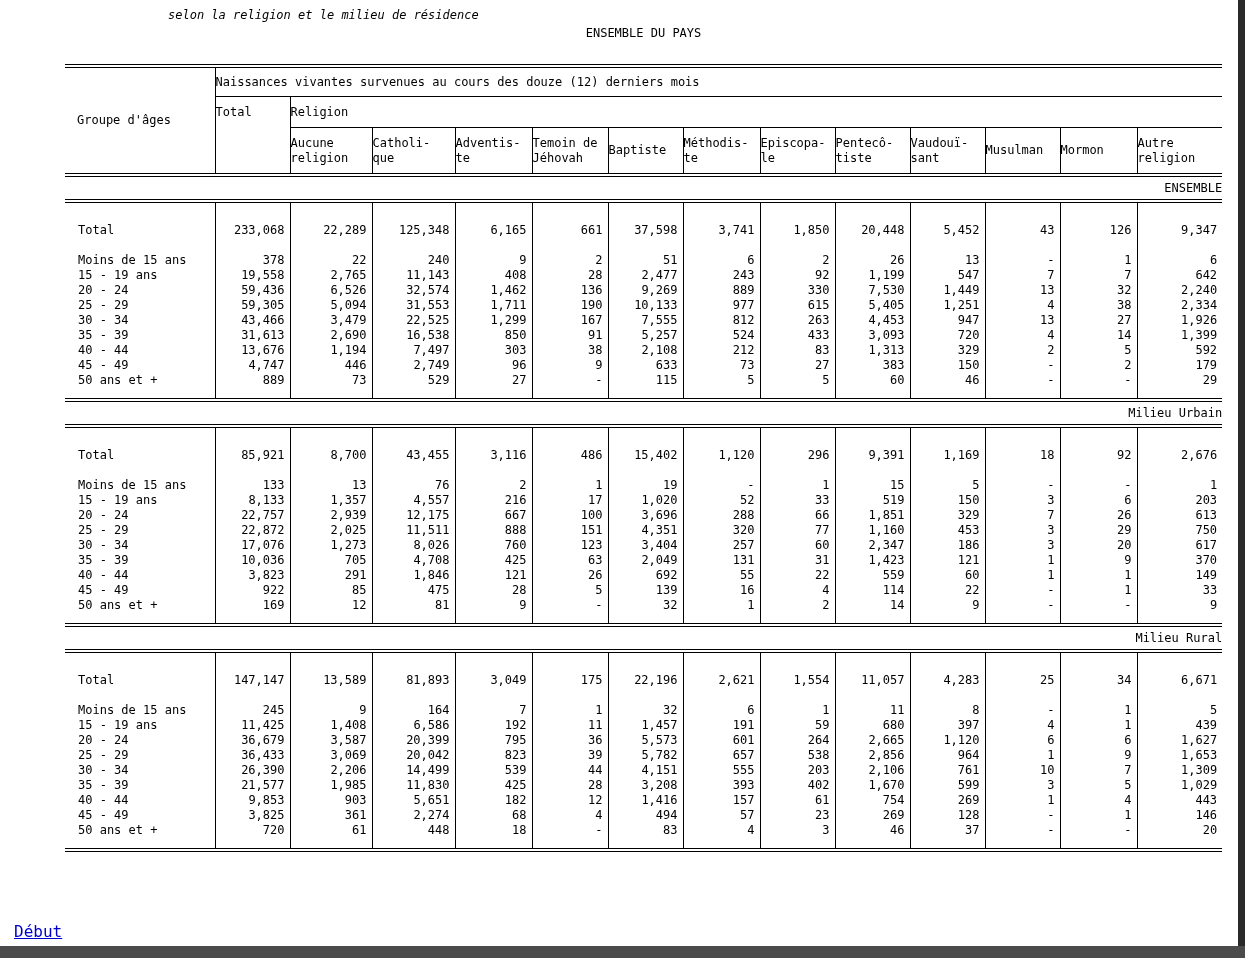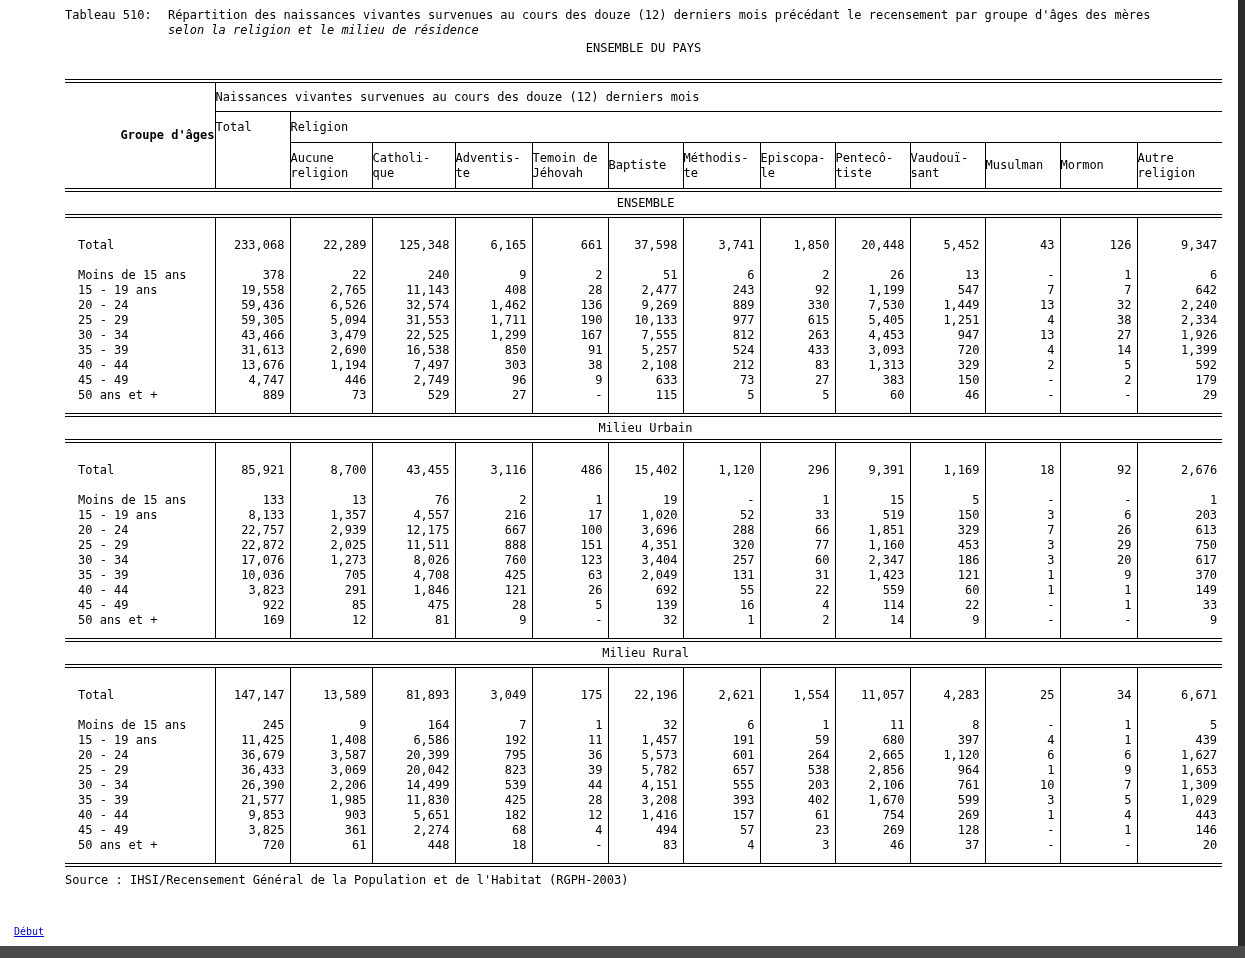--- a/index.html
+++ b/index.html
@@ -11,58 +11,55 @@
   .trow { white-space:nowrap; line-height:15px; }
   .tlabel { display:inline-block; width:103px; }
   .tline2 { margin-left:103px; line-height:15px;font-style:italic; }
   .subtitle { width:1157px; text-align:center; line-height:15px; margin-top:3px; margin-bottom:23px; }
 
   
   table.stat-table { border-collapse:collapse; table-layout:fixed; width:1157px; }
   th, td { font-weight:normal; font-size:12px; padding:0; overflow:hidden; }
   thead th { vertical-align:middle; text-align:left; line-height:15px; }
   .corner { border-top:4px double #000; border-right:1px solid #000; border-bottom:4px double #000;
-            text-align:right; padding-left:12px; vertical-align:middle;font-weight:bold; }
+            text-align:left; padding-left:12px; vertical-align:middle; }
   .span   { border-top:4px double #000; border-bottom:1px solid #000; height:28px; }
   .total  { border-left:1px solid #000; border-right:1px solid #000; border-bottom:4px double #000;
             vertical-align:top; padding-top:8px; }
   .religion { border-left:1px solid #000; border-bottom:1px solid #000; height:30px; }
   .relcol { border-left:1px solid #000; border-bottom:4px double #000; height:45px; white-space:pre-line; }
 
-  tr.band td { border-top:4px double #000; border-bottom:4px double #000; text-align:center;
+  tr.band td { border-top:4px double #000; border-bottom:4px double #000; text-align:right;
                padding-left:4px; height:22px; line-height:22px; }
   td.rl  { text-align:left; padding-left:13px; }
   td.num { border-left:1px solid #000; text-align:right; padding-right:5px; }
   tr.datarow td { height:15px; line-height:15px; white-space:nowrap; }
   tr.gap20 td { height:20px; }
   tr.gap15 td { height:15px; }
   tr.gap8  td { height:10px; }
   td.endlast { border-bottom:4px double #000; }
 
   
   .c-label{width:150px}.c-total{width:75px}.c-r0{width:82px}.c-r1{width:83px}.c-r2{width:77px}
   .c-r3{width:76px}.c-r4{width:75px}.c-r5{width:77px}.c-r6{width:75px}.c-r7{width:75px}
   .c-r8{width:75px}.c-r9{width:75px}.c-r10{width:77px}.c-r11{width:85px}
 
   .source { margin-top:6px; line-height:15px; }
   .footer-link { position:absolute; left:14px; top:924px; color:#0000cc; text-decoration:underline;
-                 font-size:10px; line-height:15px; }
+                 font-size:16px; line-height:15px; }
   .right-bar { position:absolute; top:0; right:0; width:7px; height:958px; background:#2a2a2a; }
   .bottom-bar { position:absolute; left:0; bottom:0; width:1245px; height:12px; background:#4b4b4b; }
 </style>
 </head>
 <body>
 
 <div class="screen">
   <div class="content">
 
     <div class="title-block">
-      <div class="trow">
-        <span class="tlabel">Tableau 510:</span><span>Répartition des naissances vivantes survenues au cours des douze (12) derniers mois précédant le recensement par groupe d'âges des mères</span>
-      </div>
       <div class="tline2">selon la religion et le milieu de résidence</div>
       <div class="subtitle">ENSEMBLE DU PAYS</div>
     </div>
 
     <table class="stat-table">
       <colgroup>
         <col class="c-label">
           <col class="c-total">
         <col class="c-r0">
           <col class="c-r1">
@@ -740,20 +737,19 @@
             <td class="num endlast"></td>
             <td class="num endlast"></td>
             <td class="num endlast"></td>
             <td class="num endlast"></td>
             <td class="num endlast"></td>
             <td class="num endlast"></td>
           </tr>
         </tbody>
     </table>
 
-    <div class="source">Source : IHSI/Recensement Général de la Population et de l'Habitat (RGPH-2003)</div>
   </div>
 
   <a class="footer-link" href="#">Début</a>
 
   <div class="right-bar"></div>
   <div class="bottom-bar"></div>
 </div>
 
 </body></html>

